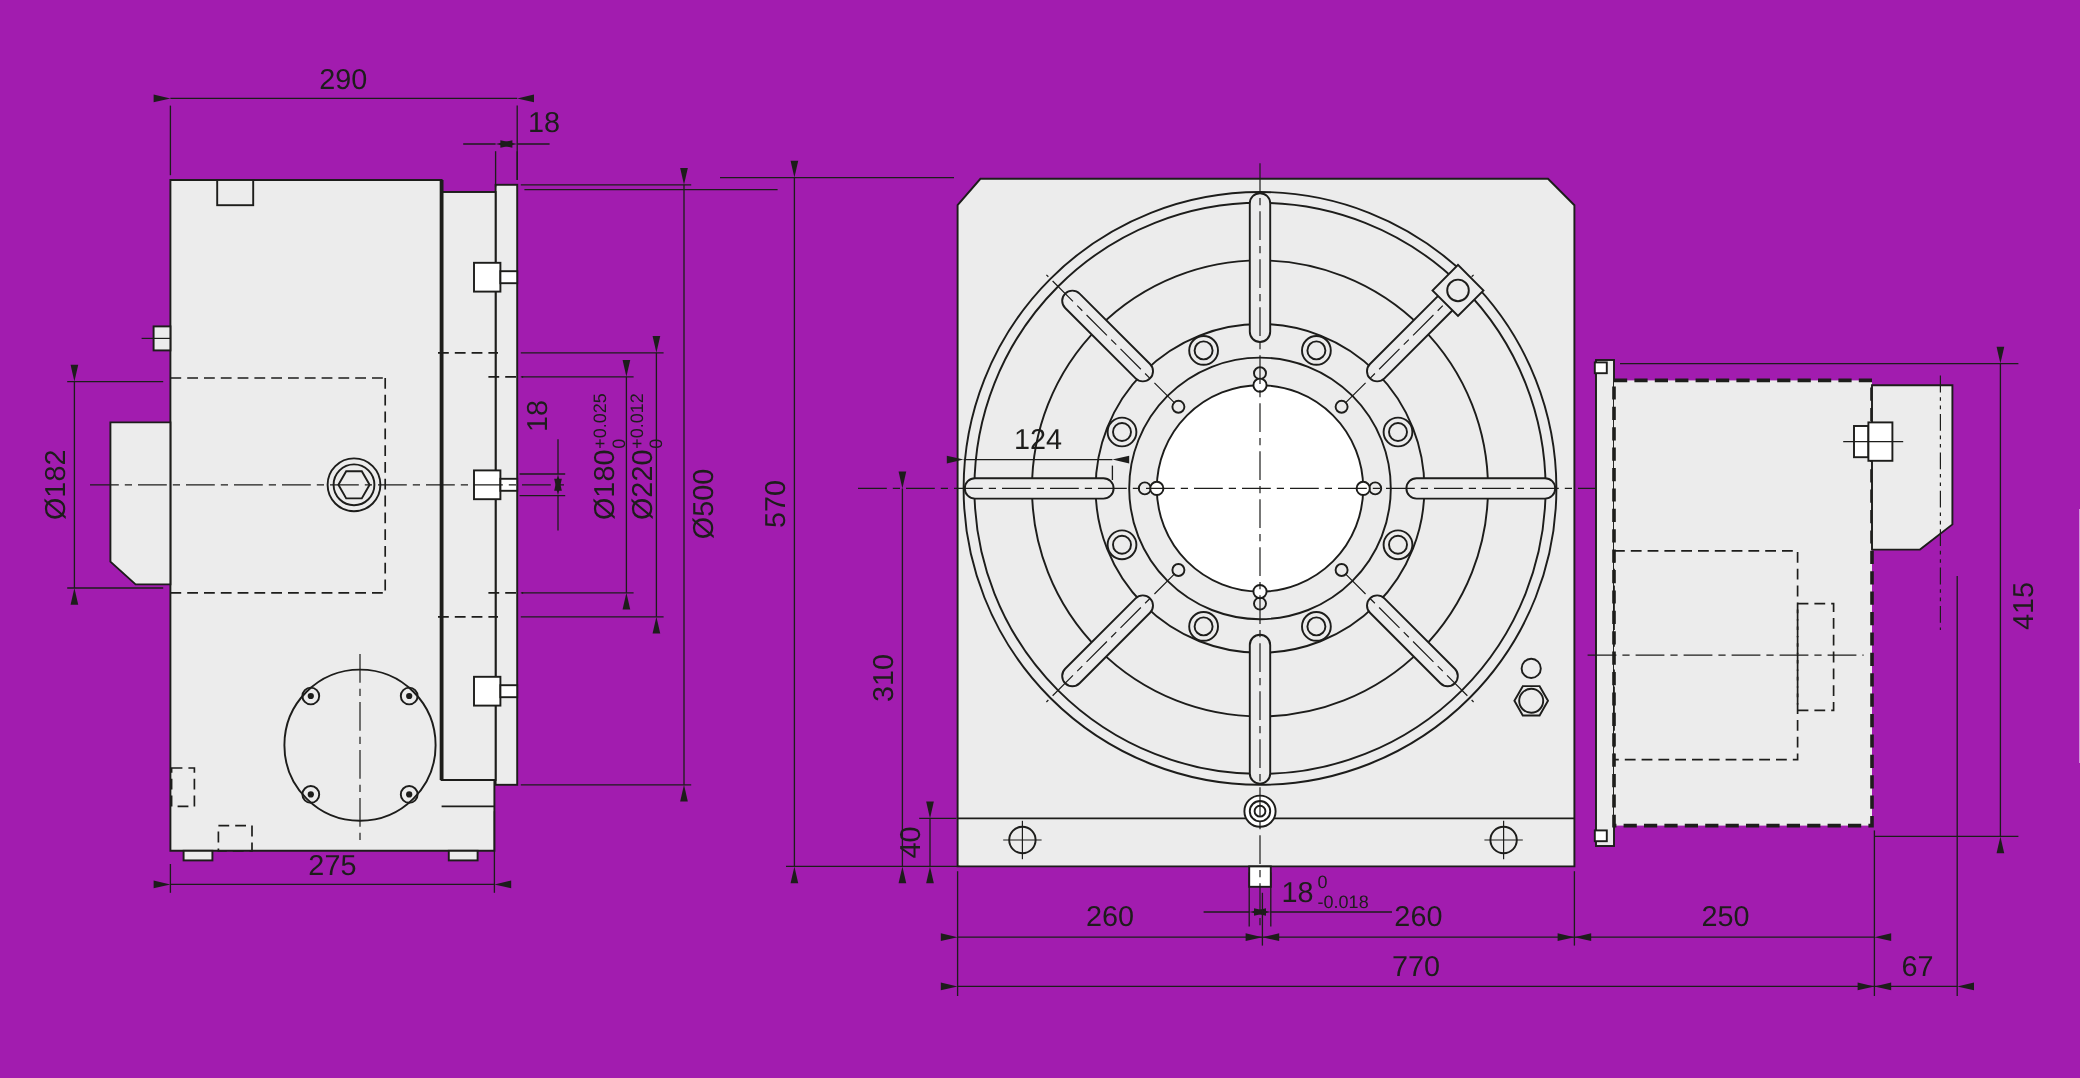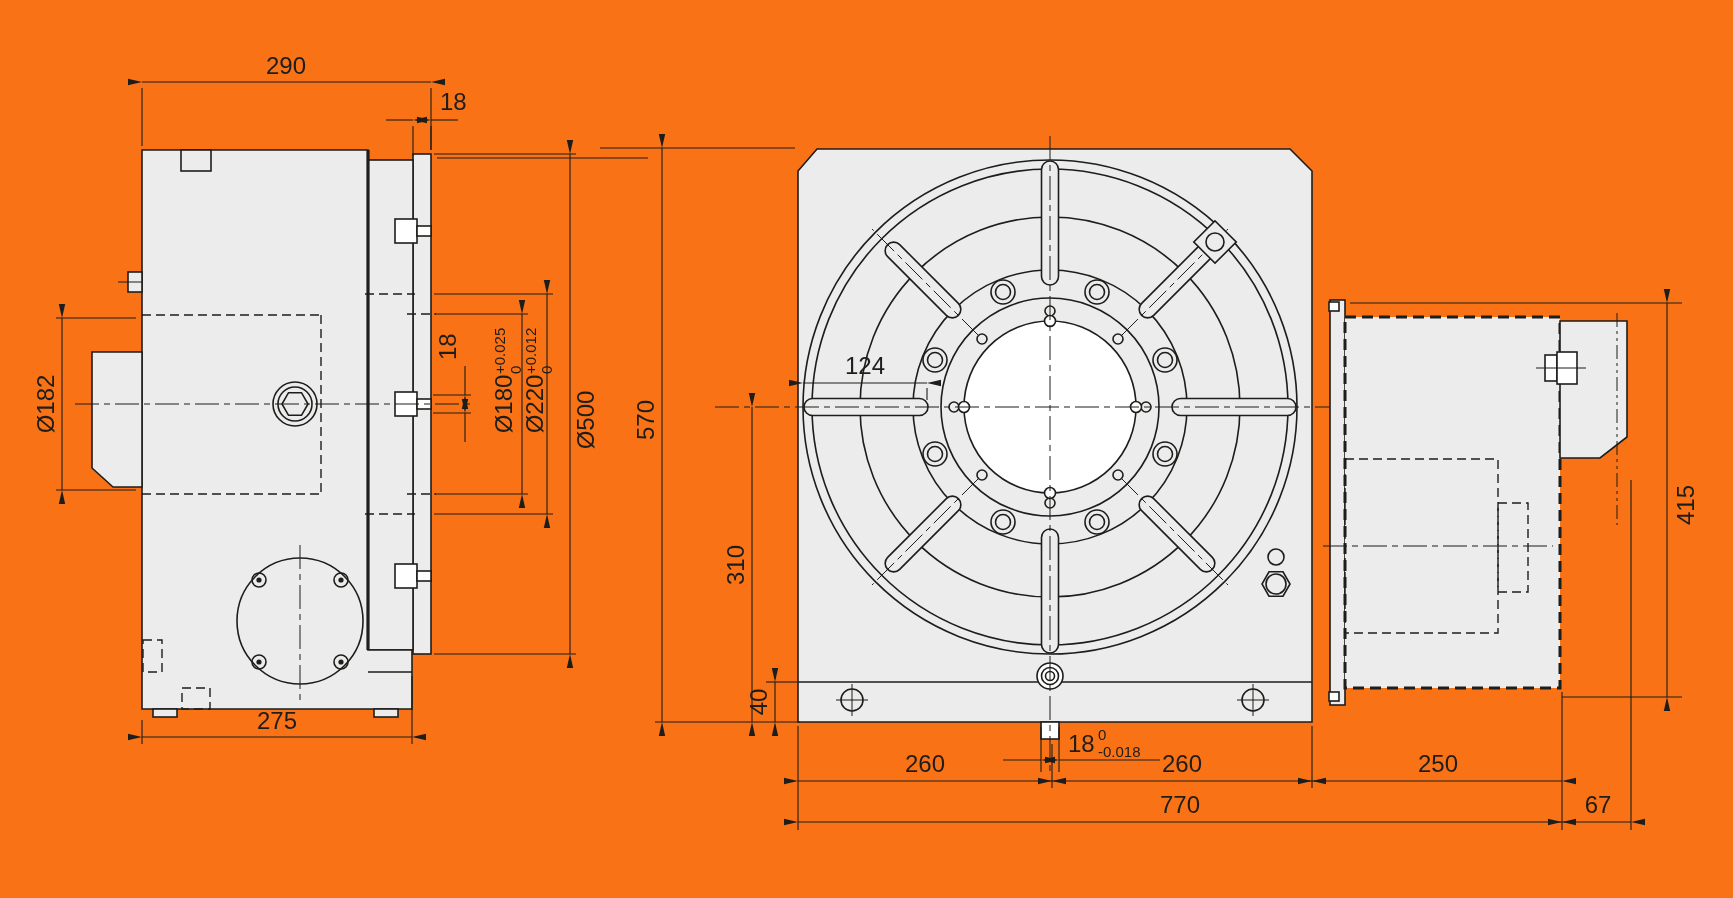--- a/index.html
+++ b/index.html
@@ -1,16 +1,16 @@
 <!DOCTYPE html>
 <html><head>
 <meta charset="utf-8">
 <style>
   html,body{margin:0;padding:0;background:#ffffff;}
-  .stage{width:1733px;height:898px;position:relative;background:#f97316;overflow:hidden;}
+  .stage{width:1733px;height:898px;position:relative;background:#a21caf;overflow:hidden;}
   svg{display:block;font-family:"Liberation Sans",sans-serif;}
   .fillshape{fill:#ececec;stroke:#1d1d1b;stroke-width:1.6;}
   .ln{fill:none;stroke:#1d1d1b;stroke-width:1.6;}
   .thick{stroke-width:3.2;}
   .thin{fill:none;stroke:#1d1d1b;stroke-width:1.0;}
   .hid{fill:none;stroke:#1d1d1b;stroke-width:1.4;stroke-dasharray:9,5;}
   .cl{fill:none;stroke:#1d1d1b;stroke-width:1.0;stroke-dasharray:24,5,6,5;}
   .ph{fill:none;stroke:#1d1d1b;stroke-width:1.0;stroke-dasharray:14,4,3,4,3,4;}
   .cover{fill:#ececec;stroke:#1d1d1b;stroke-width:3;stroke-dasharray:11,6;}
   .dim{fill:none;stroke:#1d1d1b;stroke-width:1.1;}

